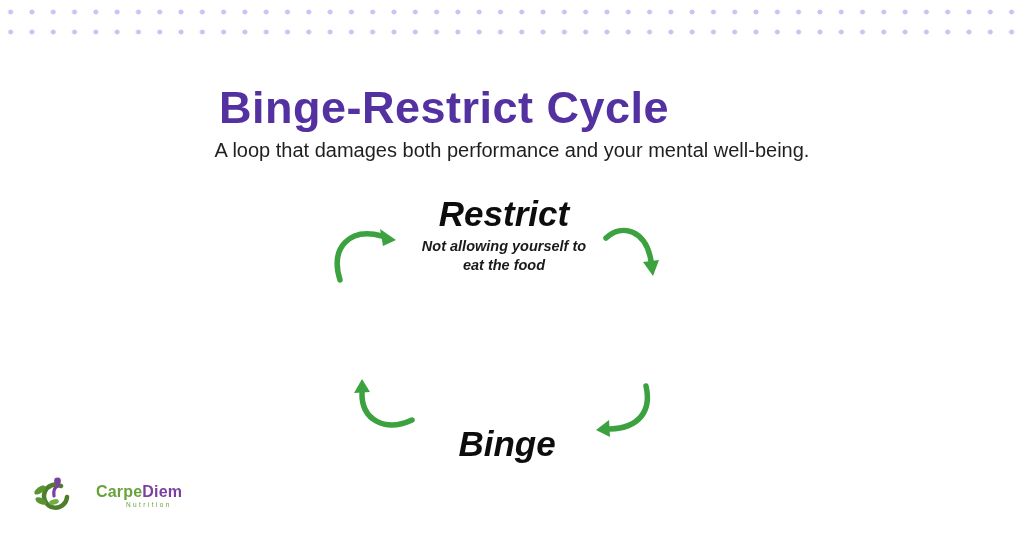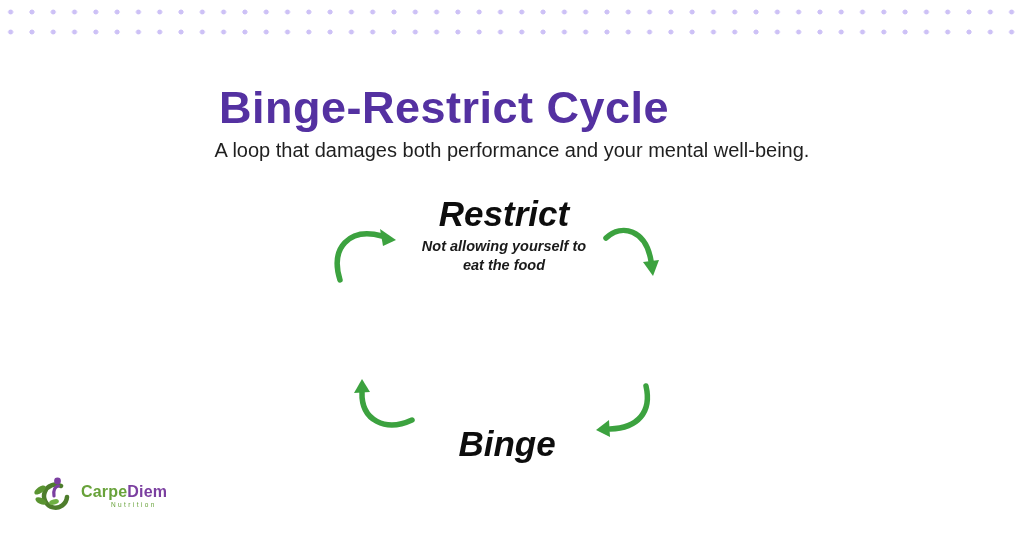--- a/index.html
+++ b/index.html
@@ -66,21 +66,21 @@
   .stage-restrict { left: 504px; top: 196px; }
   .stage-crave    { left: 688px; top: 291px; }
   .stage-guilt    { left: 327px; top: 305px; }
   .stage-binge    { left: 507px; top: 426px; }
   .arrows-svg { position: absolute; inset: 0; }
   .logo {
     position: absolute;
     left: 34px; top: 474px;
     display: flex;
     align-items: center;
-    gap: 7px;
+    gap: 22px;
   }
   .logo-text { display: flex; flex-direction: column; line-height: 1; }
   .logo-brand { font-size: 16px; font-weight: bold; letter-spacing: 0.2px; }
   .logo-brand .brand-green  { color: #68a23a; }
   .logo-brand .brand-purple { color: #7b3fa0; }
   .logo-tagline {
     font-size: 6.5px;
     letter-spacing: 2.4px;
     color: #68a23a;
     margin-top: 2px;

